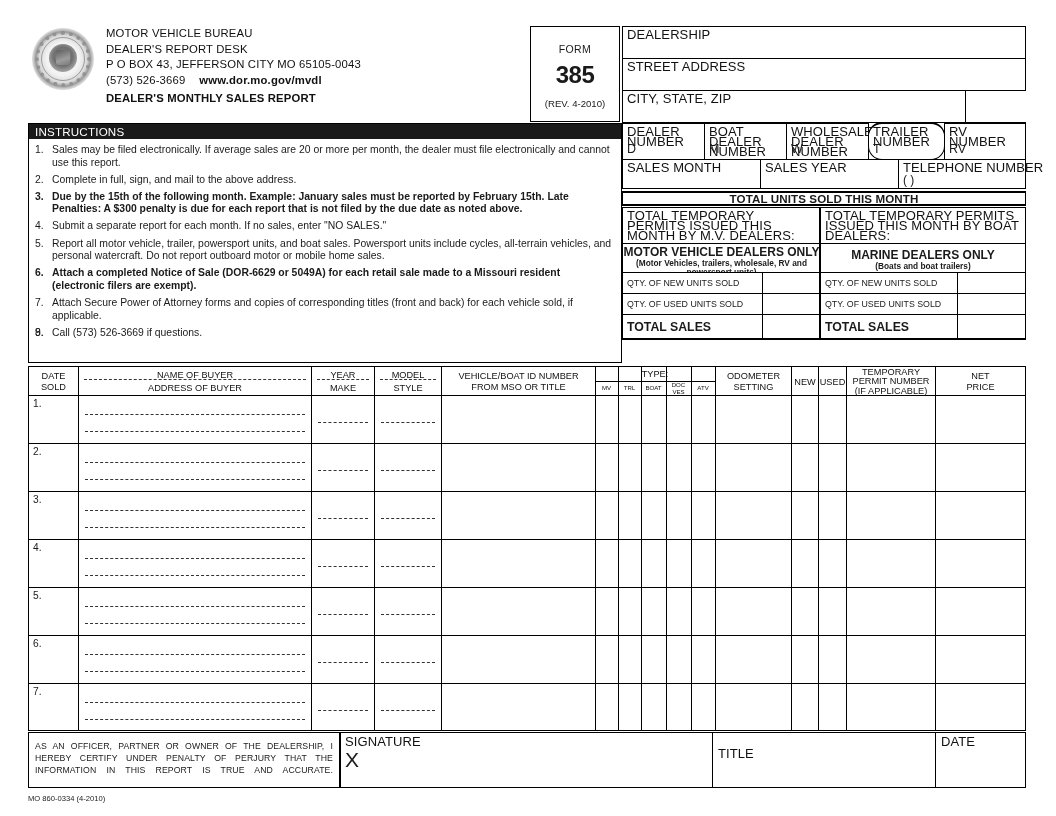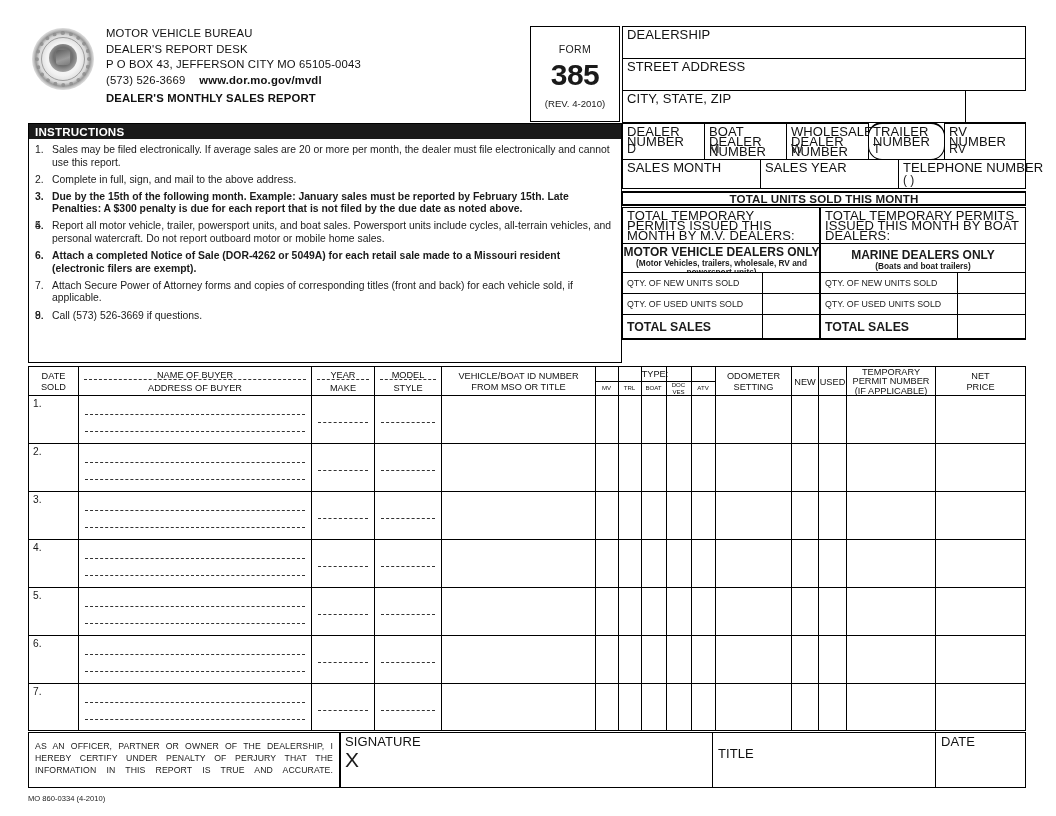--- a/index.html
+++ b/index.html
@@ -38,34 +38,34 @@
   .org div{font-size:11.3px;line-height:15.6px;letter-spacing:.15px;color:#111;}
   .org .phone .url{margin-left:14px;font-weight:bold;}
   .form-title{font-size:14.6px;font-weight:bold;letter-spacing:.1px;margin-top:3px;}
 
   
   .formbox{
     position:absolute;left:530px;top:26px;width:90px;height:96px;
     border:1px solid #000;box-sizing:border-box;text-align:center;background:#fff;
   }
   .formbox .lbl{font-size:10.5px;margin-top:16px;letter-spacing:.4px;}
-  .formbox .num{font-size:30px;font-weight:bold;line-height:32px;margin-top:4px;letter-spacing:-.5px;}
+  .formbox .num{font-size:24px;font-weight:bold;line-height:32px;margin-top:4px;letter-spacing:-.5px;}
   .formbox .rev{font-size:9.6px;margin-top:7px;}
 
   
   .bx{position:absolute;box-sizing:border-box;border:1px solid #000;background:#fff;}
   .cap{font-size:13px;letter-spacing:.1px;line-height:10px;color:#111;
        position:absolute;left:4px;top:3px;white-space:nowrap;}
   .cap.wrap{white-space:normal;width:calc(100% - 8px);}
   .pre{position:absolute;left:4px;bottom:3px;font-size:12.5px;line-height:13px;}
 
   
   .instr-wrap{position:absolute;left:28px;top:123px;width:594px;height:240px;
               border:1px solid #000;box-sizing:border-box;background:#fff;}
-  .instr-head{background:#1a1a1a;color:#fff;font-size:11.6px;font-weight:bold;
+  .instr-head{background:#1a1a1a;color:#fff;font-size:11.6px;font-weight:normal;
               padding:2px 0 2px 6px;letter-spacing:.2px;height:15px;box-sizing:border-box;line-height:12px;}
   .instr-body{padding:5px 8px 0 6px;}
   .ins{position:relative;padding-left:17px;font-size:10.4px;line-height:12.6px;margin-bottom:4.5px;}
   .ins .n{position:absolute;left:0;top:0;}
   .ins.b, .ins.b .n{font-weight:bold;}
 
   
   .rp{position:absolute;left:622px;top:26px;width:404px;}
 
   .tu-head{font-size:11.6px;font-weight:bold;text-align:center;letter-spacing:.1px;}
@@ -117,23 +117,23 @@
     <div class="num">385</div>
     <div class="rev">(REV. 4-2010)</div>
   </div>
 
   <div class="instr-wrap">
     <div class="instr-head">INSTRUCTIONS</div>
     <div class="instr-body">
       <div class="ins"><span class="n">1.</span><span>Sales may be filed electronically.  If average sales are 20 or more per month, the dealer must file electronically and cannot use this report.</span></div>
       <div class="ins"><span class="n">2.</span><span>Complete in full, sign, and mail to the above address.</span></div>
       <div class="ins b"><span class="n">3.</span><span>Due by the 15th of the following month.  Example: January sales must be reported by February 15th. Late Penalties: A $300 penalty is due for each report that is not filed by the due date as noted above.</span></div>
-      <div class="ins"><span class="n">4.</span></div>
+      <div class="ins"><span class="n">4.</span><span>Submit a separate report for each month.  If no sales, enter "NO SALES."</span></div>
       <div class="ins"><span class="n">5.</span><span>Report all motor vehicle, trailer, powersport units, and boat sales.  Powersport units include cycles, all-terrain vehicles, and personal watercraft.  Do not report outboard motor or mobile home sales.</span></div>
-      <div class="ins b"><span class="n">6.</span><span>Attach a completed Notice of Sale (DOR-4262 or 5049A) for each retail sale made to a Missouri resident (electronic filers are exempt).</span></div>
+      <div class="ins b"><span class="n">6.</span><span>Attach a completed Notice of Sale (DOR-6629 or 5049A) for each retail sale made to a Missouri resident (electronic filers are exempt).</span></div>
       <div class="ins"><span class="n">7.</span><span>Attach Secure Power of Attorney forms and copies of corresponding titles (front and back) for each vehicle sold, if applicable.</span></div>
       <div class="ins"><span class="n">8.</span></div>
       <div class="ins"><span class="n">9.</span><span>Call (573) 526-3669 if questions.</span></div>
     </div>
   </div>
 
   <div class="rp">
 
     <div class="bx" style="left:0;top:0;width:404px;height:33px;">
       <span class="cap">DEALERSHIP</span>

